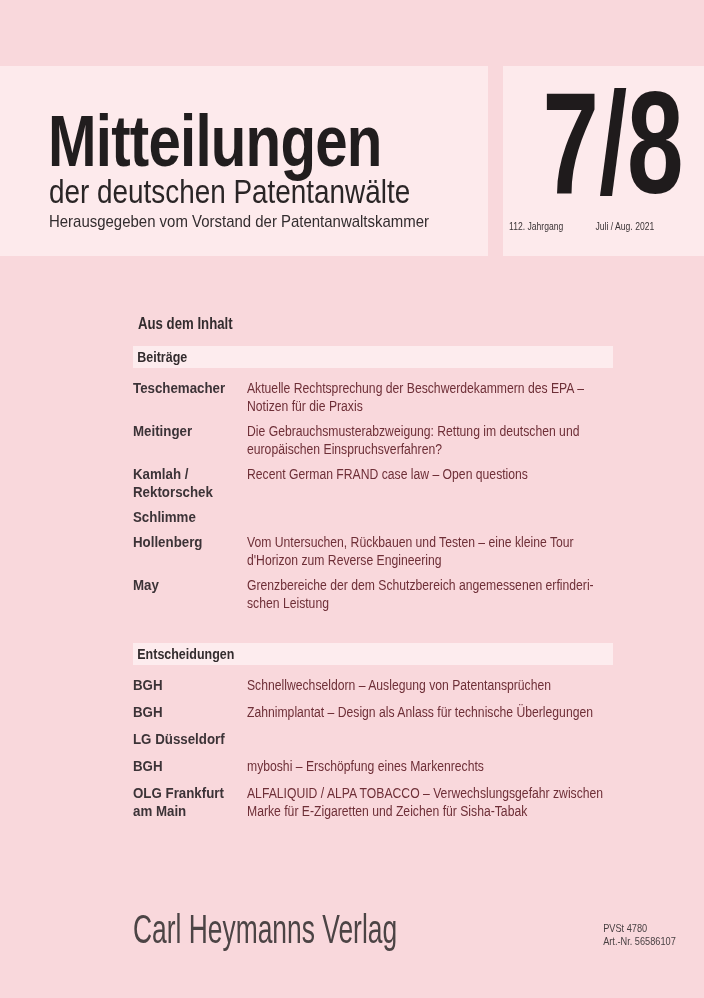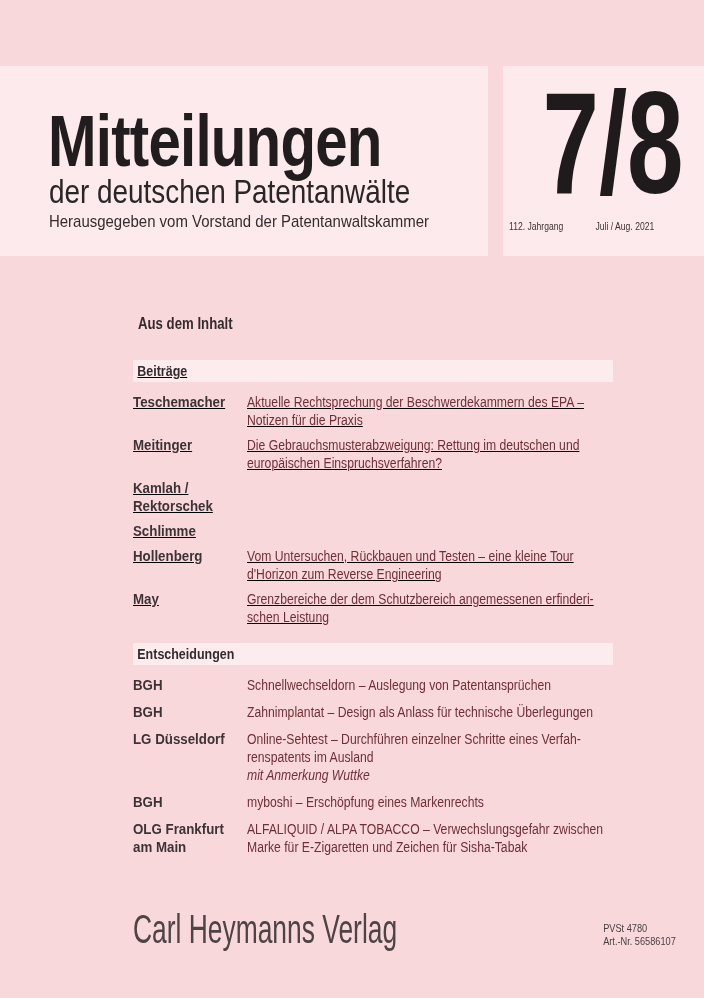--- a/index.html
+++ b/index.html
@@ -60,21 +60,21 @@
 
   
   .toc-heading {
     position: absolute; left: 138px; top: 314px;
     font-size: 16.5px; line-height: 18px; font-weight: 700;
     color: #332c2e;
     white-space: nowrap; transform: scaleX(0.80); transform-origin: 0 0;
   }
 
   .section { position: absolute; left: 133px; width: 480px; }
-  .section.s0 { top: 360px; text-decoration: underline; }
+  .section.s0 { top: 346px; }
   .section.s1 { top: 643px; }
 
   .bar {
     height: 22px; background: #fdecee;
   }
   .bar-label {
     display: block; padding-left: 5px;
     font-size: 14.5px; line-height: 22px; font-weight: 700;
     color: #332c2e;
     white-space: nowrap; transform: scaleX(0.86); transform-origin: 0 50%;
@@ -158,20 +158,23 @@
             <div class="titles">
               <div class="tline">Die Gebrauchsmusterabzweigung: Rettung im deutschen und</div>
               <div class="tline">europäischen Einspruchsverfahren?</div>
             </div>
           </div>
           <div class="row">
             <div class="author">
               <div class="aline">Kamlah /</div>
               <div class="aline">Rektorschek</div>
             </div>
+            <div class="titles">
+              <div class="tline">Recent German FRAND case law – Open questions</div>
+            </div>
           </div>
           <div class="row">
             <div class="author">
               <div class="aline">Schlimme</div>
             </div>
           </div>
           <div class="row">
             <div class="author">
               <div class="aline">Hollenberg</div>
             </div>
@@ -208,25 +211,20 @@
             <div class="author">
               <div class="aline">BGH</div>
             </div>
             <div class="titles">
               <div class="tline">Zahnimplantat – Design als Anlass für technische Überlegungen</div>
             </div>
           </div>
           <div class="row">
             <div class="author">
               <div class="aline">LG Düsseldorf</div>
-            </div>
-            <div class="titles">
-              <div class="tline">Online-Sehtest – Durchführen einzelner Schritte eines Verfah-</div>
-              <div class="tline">renspatents im Ausland</div>
-              <div class="tline note">mit Anmerkung Wuttke</div>
             </div>
           </div>
           <div class="row">
             <div class="author">
               <div class="aline">BGH</div>
             </div>
             <div class="titles">
               <div class="tline">myboshi – Erschöpfung eines Markenrechts</div>
             </div>
           </div>

